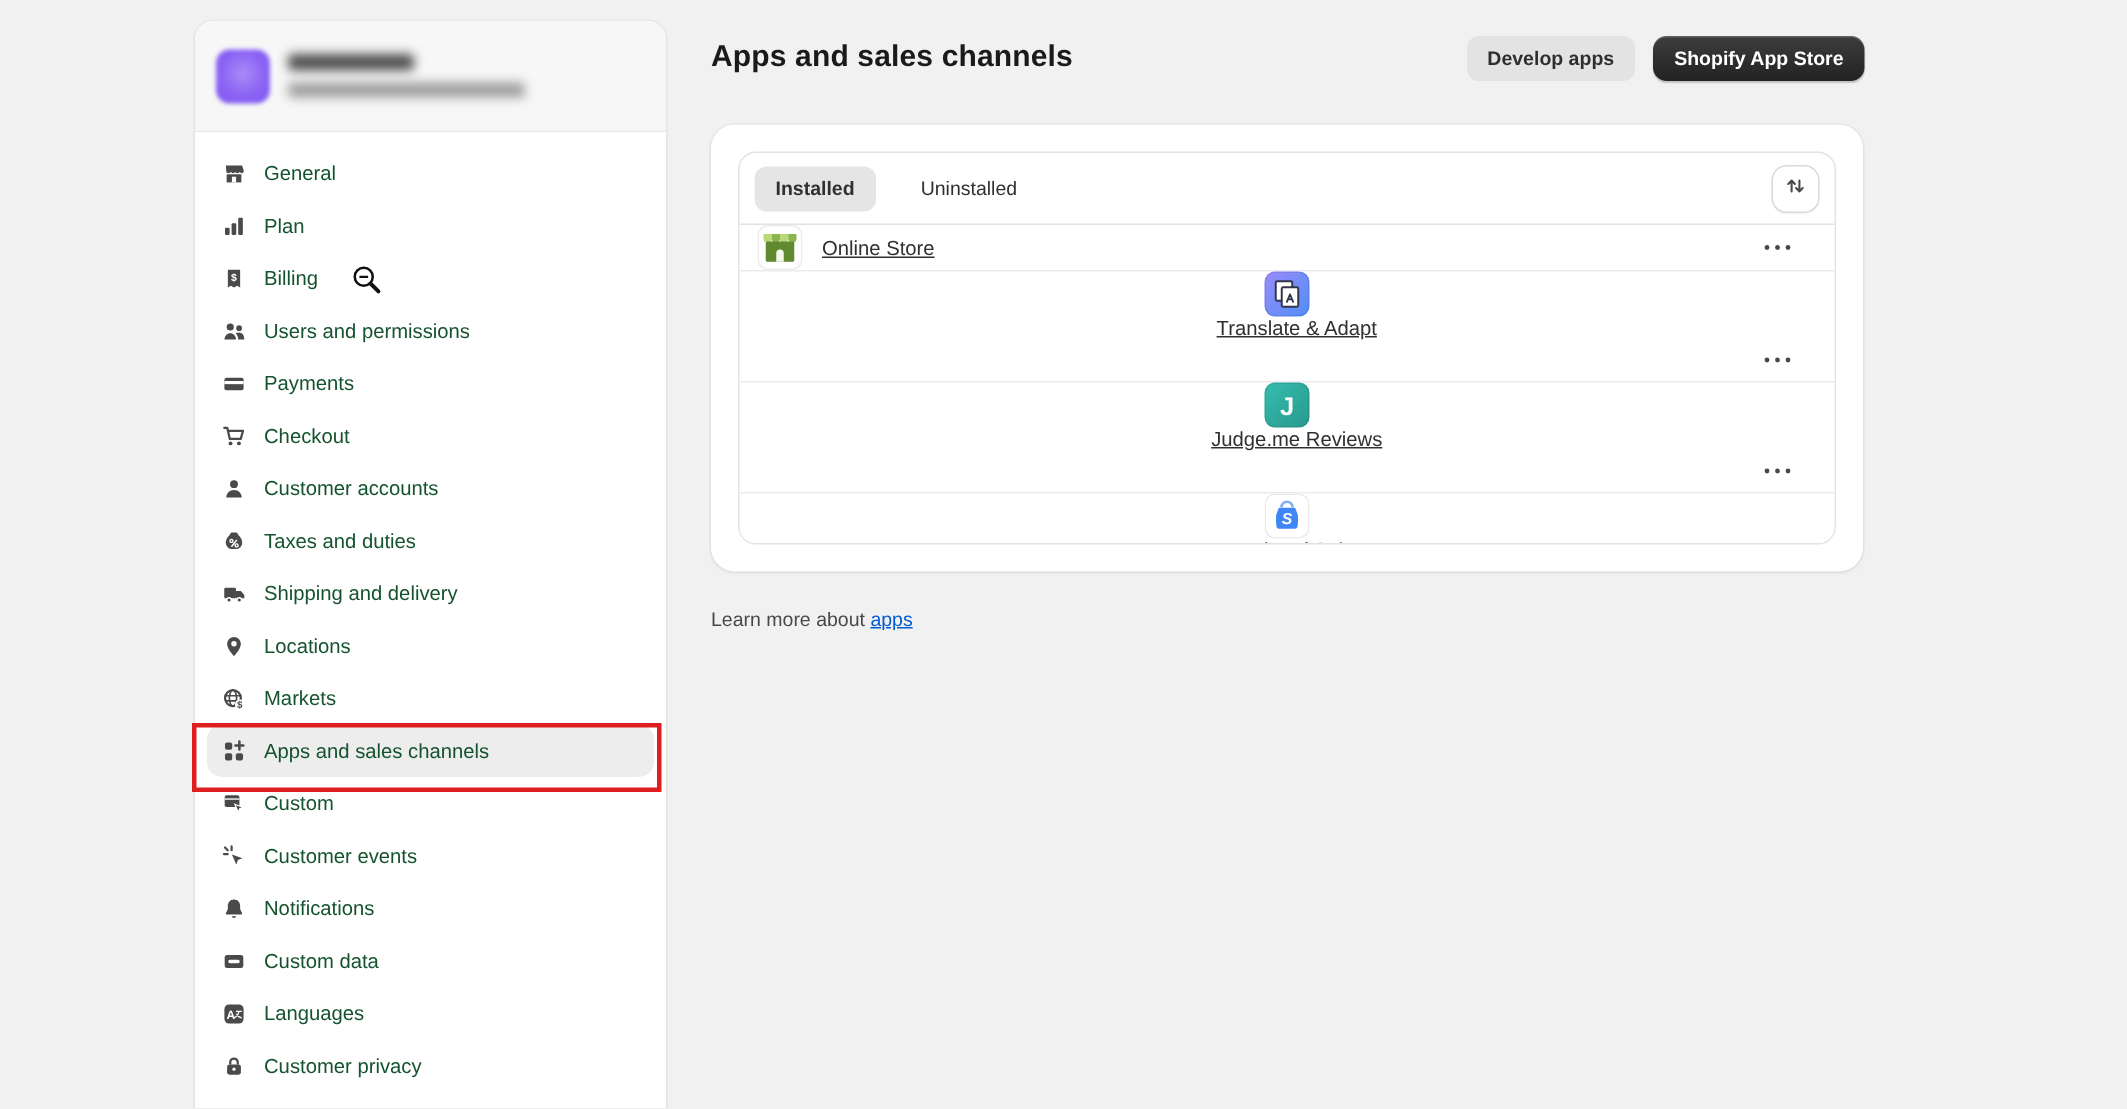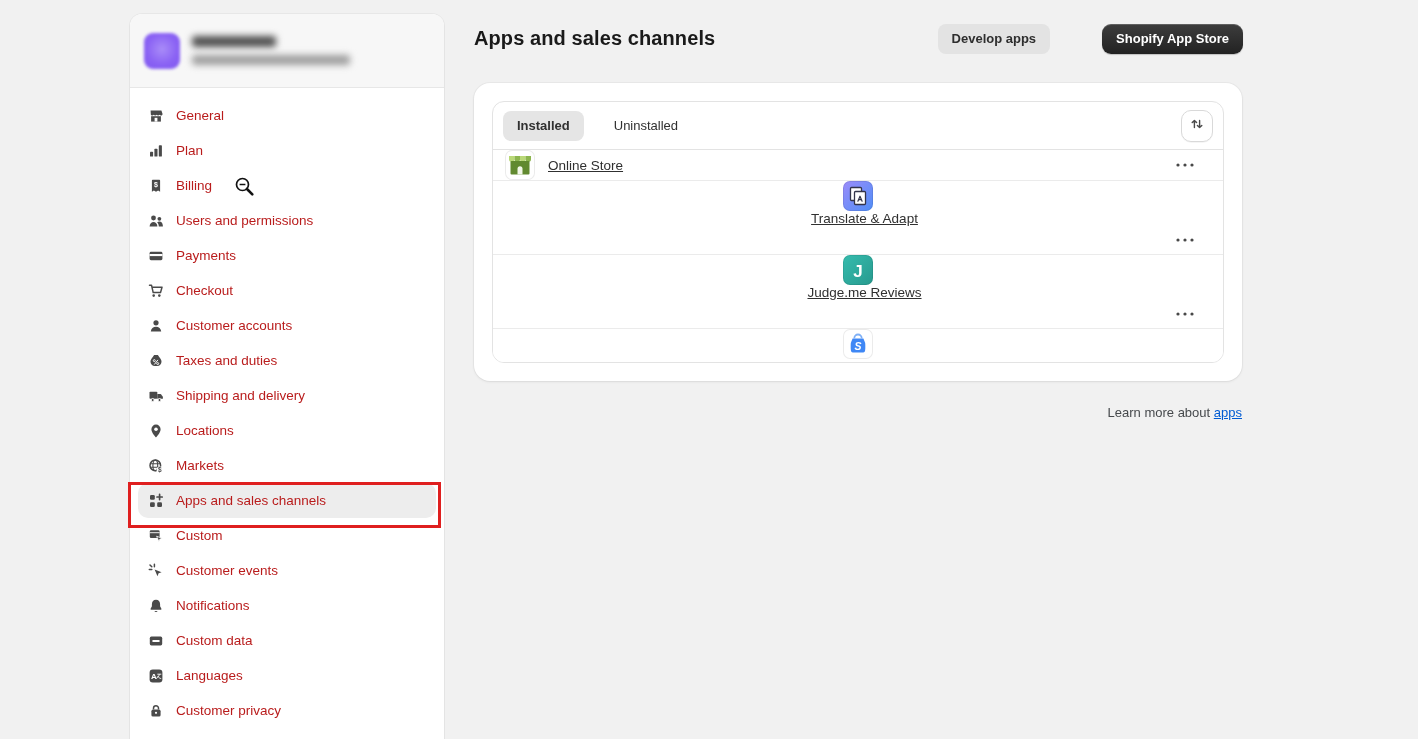--- a/index.html
+++ b/index.html
@@ -29,21 +29,21 @@
   }
   .store-meta { display:flex; flex-direction:column; gap:8px; }
   .blur-bar { border-radius:3px; filter:blur(3.5px); }
   .blur-bar.name { width:84px; height:11px; background:#4e4e4e; }
   .blur-bar.email { width:158px; height:10px; background:#9d9d9d; }
 
   .nav { padding:10px 8px; }
   .nav-item {
     height:35px; display:flex; align-items:center; gap:12px;
     padding:0 10px; border-radius:10px; cursor:pointer;
-    font-size:13.5px; font-weight:500; color:#b91c1c;
+    font-size:13.5px; font-weight:500; color:#14532d;
   }
   .nav-item.selected { background:#ededed; }
   .nav-icon { width:16px; height:16px; flex:0 0 16px; display:flex; align-items:center; justify-content:center; }
   .nav-icon svg { display:block; }
 
   .annotation-box {
     position:absolute; left:128px; top:482px; width:313px; height:46px;
     border:3px solid #df1f1f; z-index:40; pointer-events:none;
   }
 
@@ -58,21 +58,20 @@
   .btn {
     font-family:"Liberation Sans", sans-serif;
     font-size:13px; font-weight:600; border:none; cursor:pointer;
     border-radius:8px; padding:8px 14px; line-height:14px;
   }
   .btn-secondary { background:#e3e3e3; color:#2e2e2e; }
   .btn-dark {
     background:linear-gradient(180deg,#3d3d3d 0%, #222222 100%);
     color:#ffffff; border-radius:9px;
     box-shadow:inset 0 1px 0 rgba(255,255,255,.18), 0 1px 1px rgba(0,0,0,.2);
-    margin-left:40px;
   }
 
   
   .main-card {
     position:absolute; left:474px; top:83px; width:768px; height:298px;
     background:#fff; border-radius:16px;
     box-shadow:0 0 0 1px rgba(0,0,0,.03), 0 1px 3px rgba(0,0,0,.07);
   }
   .list-box {
     position:absolute; inset:18px;
@@ -112,21 +111,21 @@
   .app-icon.pos, .app-icon.onlinestore { background:#fff; }
   .app-name { margin-left:13px; font-size:13.5px; font-weight:500; color:#303030; }
   .dots-btn {
     margin-left:auto; margin-right:12px; width:28px; height:28px; border:none;
     background:transparent; border-radius:8px; cursor:pointer;
     display:flex; align-items:center; justify-content:center;
   }
 
   .learn-more {
     position:absolute; left:474px; top:405px; width:768px;
-    text-align:right; font-size:13px; color:#46494c;
+    text-align:left; font-size:13px; color:#46494c;
   }
   .learn-more a { color:#005bd3; text-decoration:underline; cursor:pointer; }
 
   .cursor-zoom {
     position:absolute; left:233px; top:175px; z-index:60; pointer-events:none;
   }
 </style>
 </head>
 <body>
 

